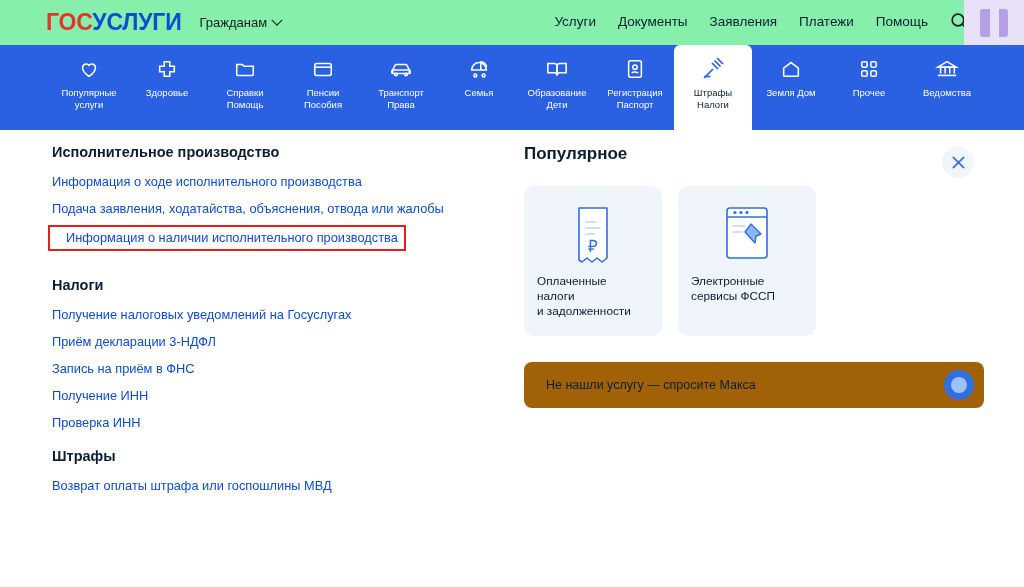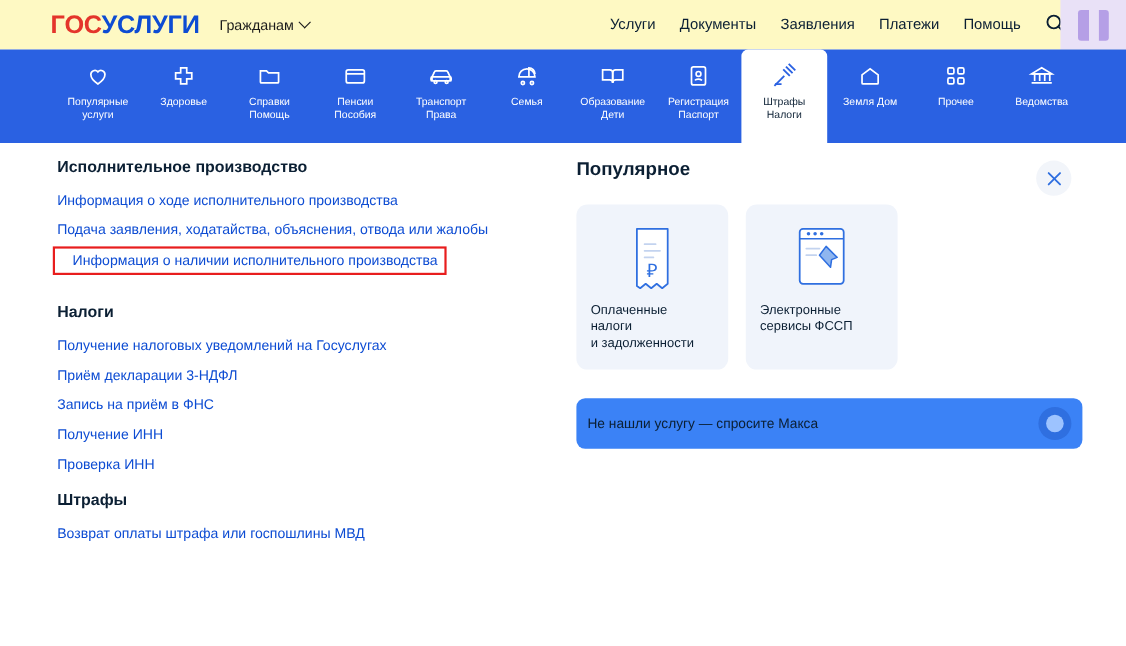--- a/index.html
+++ b/index.html
@@ -8,21 +8,21 @@
     width: 1024px; height: 587px;
     overflow: hidden;
     background: #ffffff;
     font-family: "Liberation Sans", sans-serif;
   }
   #root { position: relative; width: 1024px; height: 587px; }
 
   
   .topbar {
     position: absolute; top: 0; left: 0; width: 1024px; height: 45px;
-    background: #fef9c3;
+    background: #86efac;
     display: flex; align-items: center;
   }
   .logo {
     margin-left: 46px;
     font-size: 23px; font-weight: bold; letter-spacing: -0.2px;
     color: #0d4cd3;
     white-space: nowrap;
   }
   .logo .red { color: #e4352b; }
   .logo .blue { color: #0d4cd3; }
@@ -129,23 +129,23 @@
     background: #f0f4fb; border-radius: 10px;
     padding: 14px 13px;
     display: flex; flex-direction: column; justify-content: flex-start;
     cursor: pointer;
   }
   .card .art { height: 74px; display: flex; align-items: center; justify-content: center; }
   .card .ctext { font-size: 11.8px; color: #0b1f33; line-height: 15px; white-space: pre-line; }
 
   .maxbar {
     margin-top: 26px; width: 460px; height: 46px;
-    background: #3b82f6; border-radius: 8px;
+    background: #a16207; border-radius: 8px;
     display: flex; align-items: center; justify-content: space-between;
-    padding: 0 10px 0 10px;
+    padding: 0 10px 0 22px;
     cursor: pointer;
   }
   .maxbar .mtext { font-size: 12.5px; color: #0b1f33; }
   .max-av {
     width: 30px; height: 30px; border-radius: 50%;
     background: #2f6fe0;
     display: flex; align-items: center; justify-content: center;
   }
   .max-av .face {
     width: 16px; height: 16px; border-radius: 50%;

